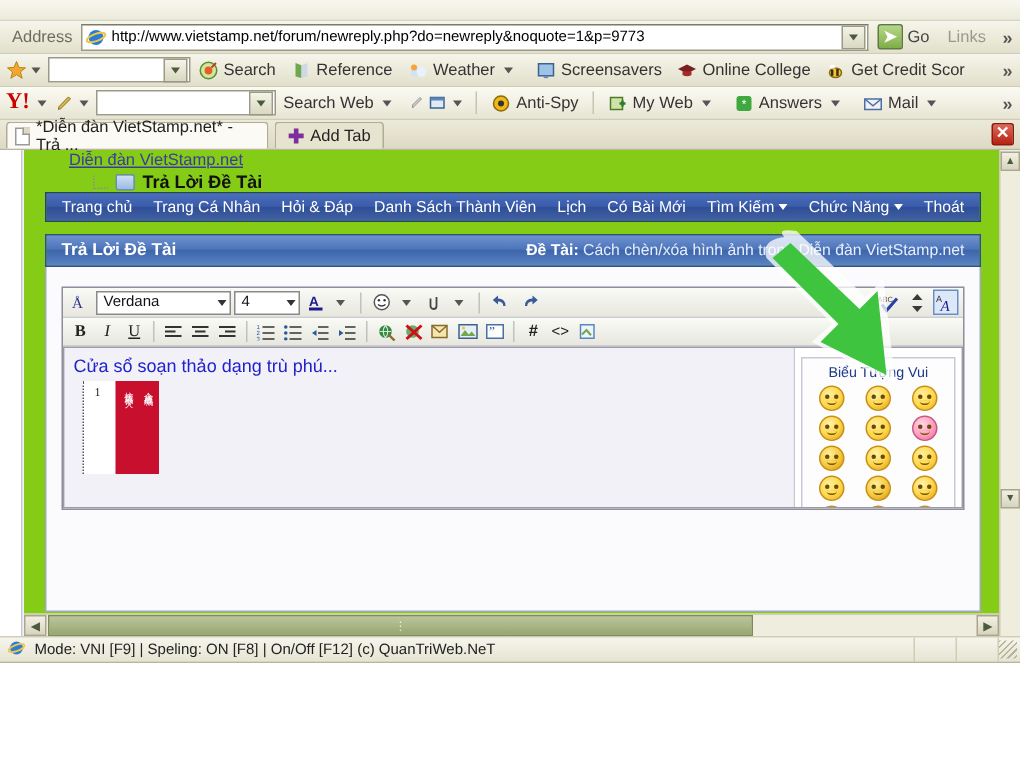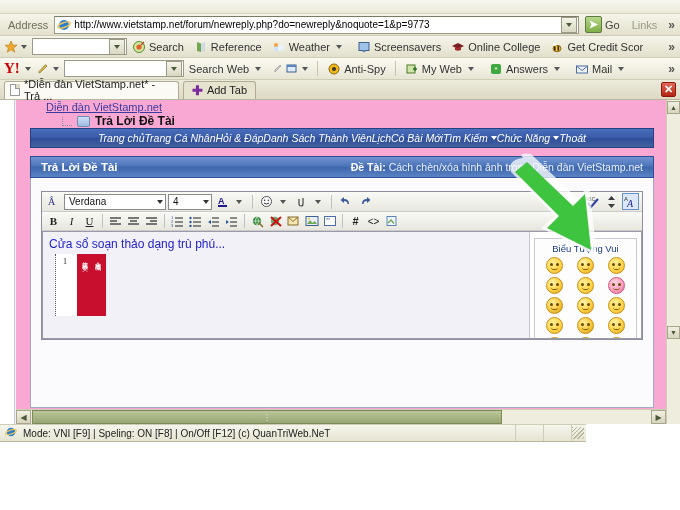--- a/index.html
+++ b/index.html
@@ -87,21 +87,21 @@
   }
   .yahoo-logo { font-size:15px;font-weight:bold;color:#cc0000;font-family:"Liberation Serif",serif;line-height:1;padding-right:2px; }
   .y-input { width:120px;height:17px;background:#fff;border:1px solid #9a9a86;flex:0 0 auto;display:flex; }
   .sep { width:1px;height:15px;background:#c6c4ae;margin:0 4px;flex:0 0 auto; }
 
   
   .tabbar {
     position:absolute; left:0; top:80px; width:680px; height:20px;
     background: linear-gradient(to bottom,#eceada,#ddd9c4);
     border-bottom:1px solid #b9b69d;
-    display:flex; align-items:center; padding-left:4px;
+    display:flex; align-items:flex-end; padding-left:4px;
   }
   .tab {
     height:18px; background:#fbfaf4; border:1px solid #b0ad94; border-bottom:none;
     border-radius:3px 3px 0 0; display:flex;align-items:center;gap:4px;
     padding:0 8px 0 5px; font-size:11px; color:#222; max-width:175px;
   }
   .page-ico { width:10px;height:12px;background:#fff;border:1px solid #9a9a9a;position:relative;flex:0 0 auto; }
   .page-ico::after{content:'';position:absolute;right:-1px;top:-1px;width:4px;height:4px;background:#ddd9c4;border-left:1px solid #9a9a9a;border-bottom:1px solid #9a9a9a;}
   .addtab {
     height:18px; background:#e6e3cf; border:1px solid #b0ad94;border-bottom:none;
@@ -110,37 +110,36 @@
   }
   .plus-ico { color:#7d2d9e; font-size:13px;font-weight:bold;line-height:1; }
 
   
   .viewport {
     position:absolute; left:0; top:100px; width:680px; height:324px;
     background:#f2f1f8;
     overflow:hidden;
   }
   .leftgutter{ position:absolute;left:0;top:0;width:15px;height:100%;background:#fff;border-right:1px solid #c8c8d8; }
-  .pagebody { position:absolute;left:16px;top:0;right:14px;bottom:0;background:#f9a8d4; }
+  .pagebody { position:absolute;left:16px;top:0;right:14px;bottom:0;background:#84cc16; }
 
   .breadcrumb { position:absolute; left:30px; top:1px; font-size:11px; }
   .bc-link { color:#3b3b9e; text-decoration:underline; }
   .bc-row2 { position:absolute; left:44px; top:14px; display:flex;align-items:center;gap:5px; }
   .bc-title { font-size:12px;font-weight:bold;color:#111; }
   .folder-ico { width:13px;height:11px;background:linear-gradient(to bottom,#cfe0f5,#9dbbe3);border:1px solid #6d8db5;border-radius:1px 2px 2px 2px;flex:0 0 auto; }
   .tree-elbow { width:10px;height:9px;border-left:1px dotted #8a8aa0;border-bottom:1px dotted #8a8aa0;margin-left:2px; }
 
   
   .navbar {
     position:absolute; left:14px; top:28px; right:12px; height:20px;
     background: linear-gradient(to bottom,#4a6fbd 0%,#3a5ba8 48%,#2f4e99 52%,#41619f 100%);
     border:1px solid #23407f;
-    display:flex;align-items:center;justify-content:center;
+    display:flex;align-items:center;justify-content:center;gap:14px;
     padding:0 10px;
-    font-style:italic;
   }
   .navitem { font-size:10.5px;color:#ffffff;white-space:nowrap;display:flex;align-items:center;gap:3px; }
   .nav-caret { width:0;height:0;border-left:3px solid transparent;border-right:3px solid transparent;border-top:4px solid #ffffff; }
 
   
   .panel { position:absolute; left:14px; top:56px; right:12px; bottom:16px; }
   .panel-head {
     height:22px;
     background: linear-gradient(to bottom,#6f93d1 0%,#4d75ba 45%,#3e66ab 50%,#5a84c6 100%);
     border:1px solid #2d4f96;
@@ -247,21 +246,21 @@
   .closebtn {
     position:absolute;right:4px;top:82px;width:15px;height:15px;
     background:linear-gradient(to bottom,#e06a5a,#b52314);
     border:1px solid #8d1a0d;border-radius:2px;
     display:flex;align-items:center;justify-content:center;
     color:#fff;font-size:11px;font-weight:bold;line-height:1;
   }
 
   
   .statusbar {
-    position:absolute;left:0;top:424px;width:586px;height:18px;
+    position:absolute;left:0;top:424px;width:680px;height:18px;
     background:linear-gradient(to bottom,#f6f5ec,#e6e4d2);
     border-top:1px solid #cfcdb4;border-bottom:1px solid #b9b69d;
     display:flex;align-items:center;font-size:10px;color:#222;
   }
   .sb-cell { height:16px;display:flex;align-items:center;gap:4px;padding:0 5px;border-right:1px solid #cfcdb4; }
   .sb-grow { flex:1 1 auto;border-right:1px solid #cfcdb4; }
   .globe {
     width:11px;height:11px;border-radius:50%;
     background:radial-gradient(circle at 35% 30%,#9fd6ff,#1b72b8 60%,#0b3d66);
     flex:0 0 auto;
@@ -522,21 +521,21 @@
 
           <div class="editor-wrap">
             <div class="editor-box">
 
               <div class="etb">
                 <span class="ebtn">
                   <svg width="13" height="13" viewBox="0 0 13 13">
                       <text x="1" y="10" font-size="10" fill="#2b2b8c" font-family="serif">Å</text>
                     </svg>
                 </span>
-                <div class="sel" style="width:102px">
+                <div class="sel" style="width:90px">
                   <span>Verdana</span>
                   <span class="ca"></span>
                 </div>
                 <div class="sel" style="width:44px">
                   <span>4</span>
                   <span class="ca"></span>
                 </div>
                 <span class="ebtn">
                   <svg width="14" height="14" viewBox="0 0 14 14">
                       <text x="2" y="9" font-size="9" fill="#1b1b8c" font-weight="bold" font-family="sans-serif">A</text>

